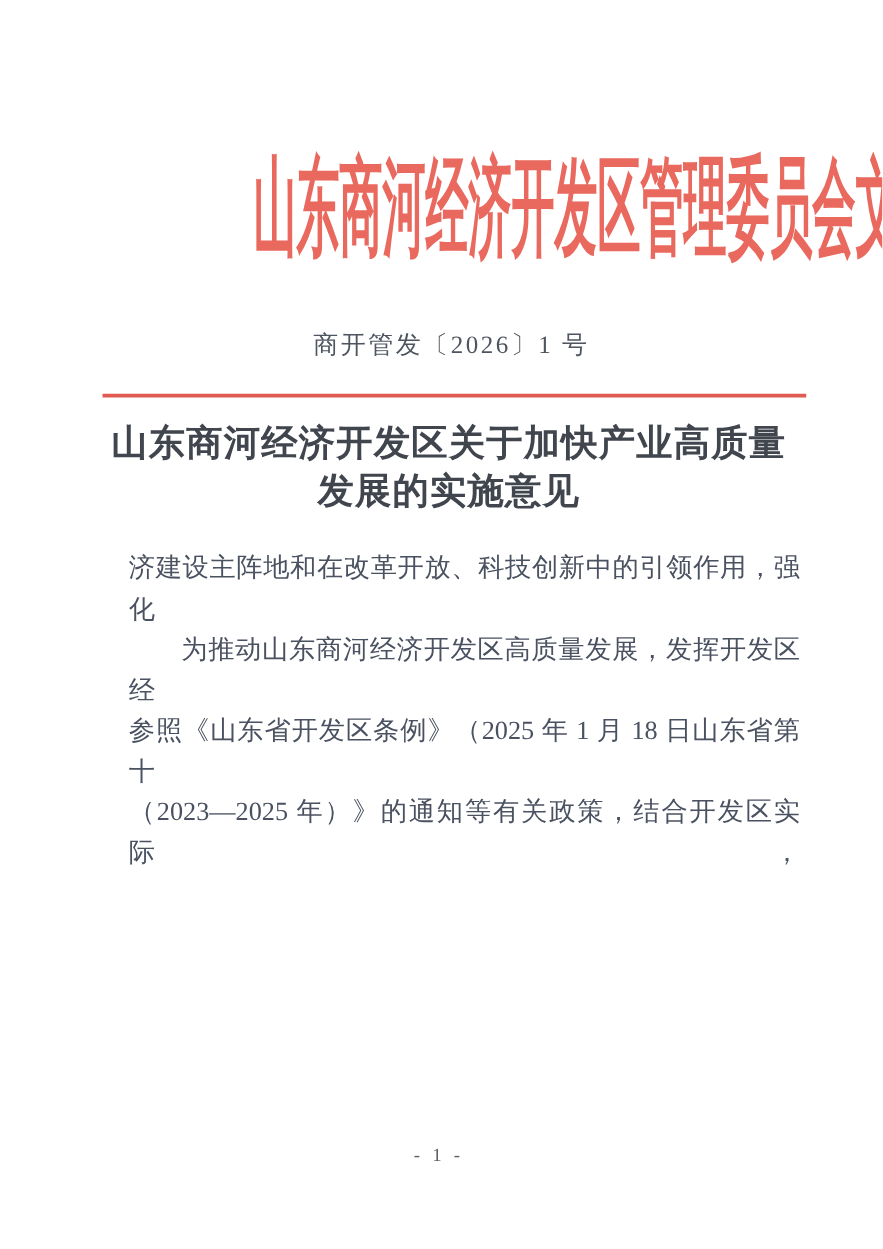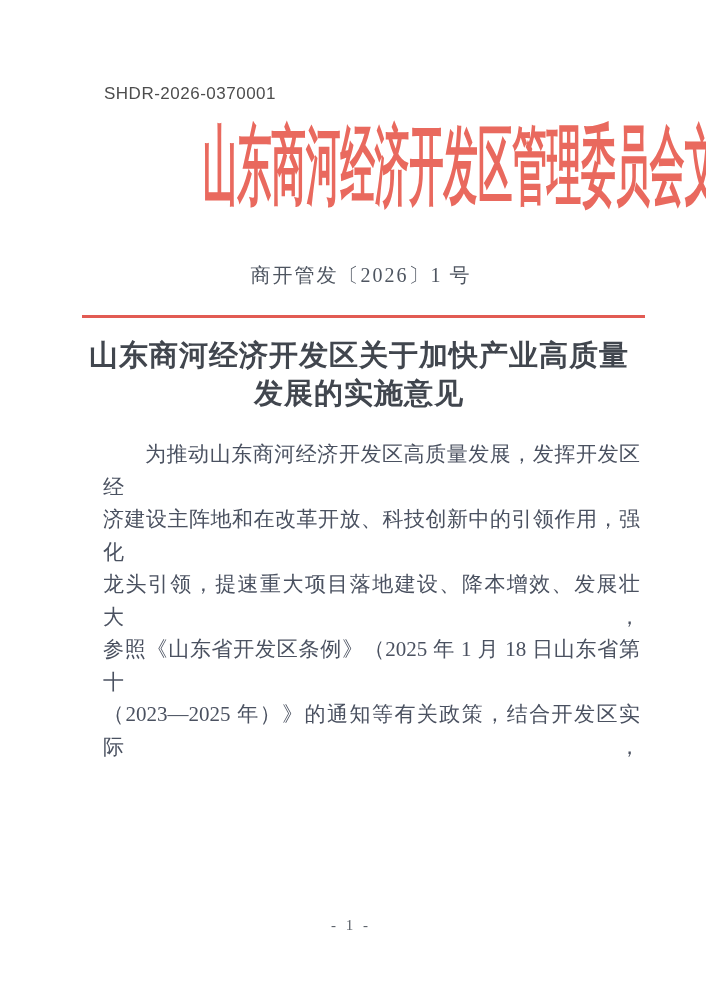--- a/index.html
+++ b/index.html
@@ -99,37 +99,35 @@
     font-size: 15px;
     letter-spacing: 3px;
     color: #5a6068;
   }
 </style>
 </head>
 <body>
 
 <div class="page">
 
-  <div class="doc-code">SHDR-2026-0370001</div>
 
   <div class="red-banner">山东商河经济开发区管理委员会文件</div>
 
   <div class="doc-number">商开管发〔2026〕1 号</div>
 
   <div class="red-rule"></div>
 
   <div class="doc-title">
     <div>山东商河经济开发区关于加快产业高质量</div>
     <div>发展的实施意见</div>
   </div>
 
   <div class="body-block">
+    <div class="bline fill">济建设主阵地和在改革开放、科技创新中的引领作用，强化</div>
     <div class="bline fill indent">为推动山东商河经济开发区高质量发展，发挥开发区经</div>
-    <div class="bline fill">济建设主阵地和在改革开放、科技创新中的引领作用，强化</div>
-    <div class="bline fill">龙头引领，提速重大项目落地建设、降本增效、发展壮大，</div>
     <div class="bline fill">参照《山东省开发区条例》（2025 年 1 月 18 日山东省第十</div>
     <div class="bline fill">（2023—2025 年）》的通知等有关政策，结合开发区实际，</div>
 
   </div>
 
   <div class="page-num">- 1 -</div>
 
 </div>
 
 </body></html>

